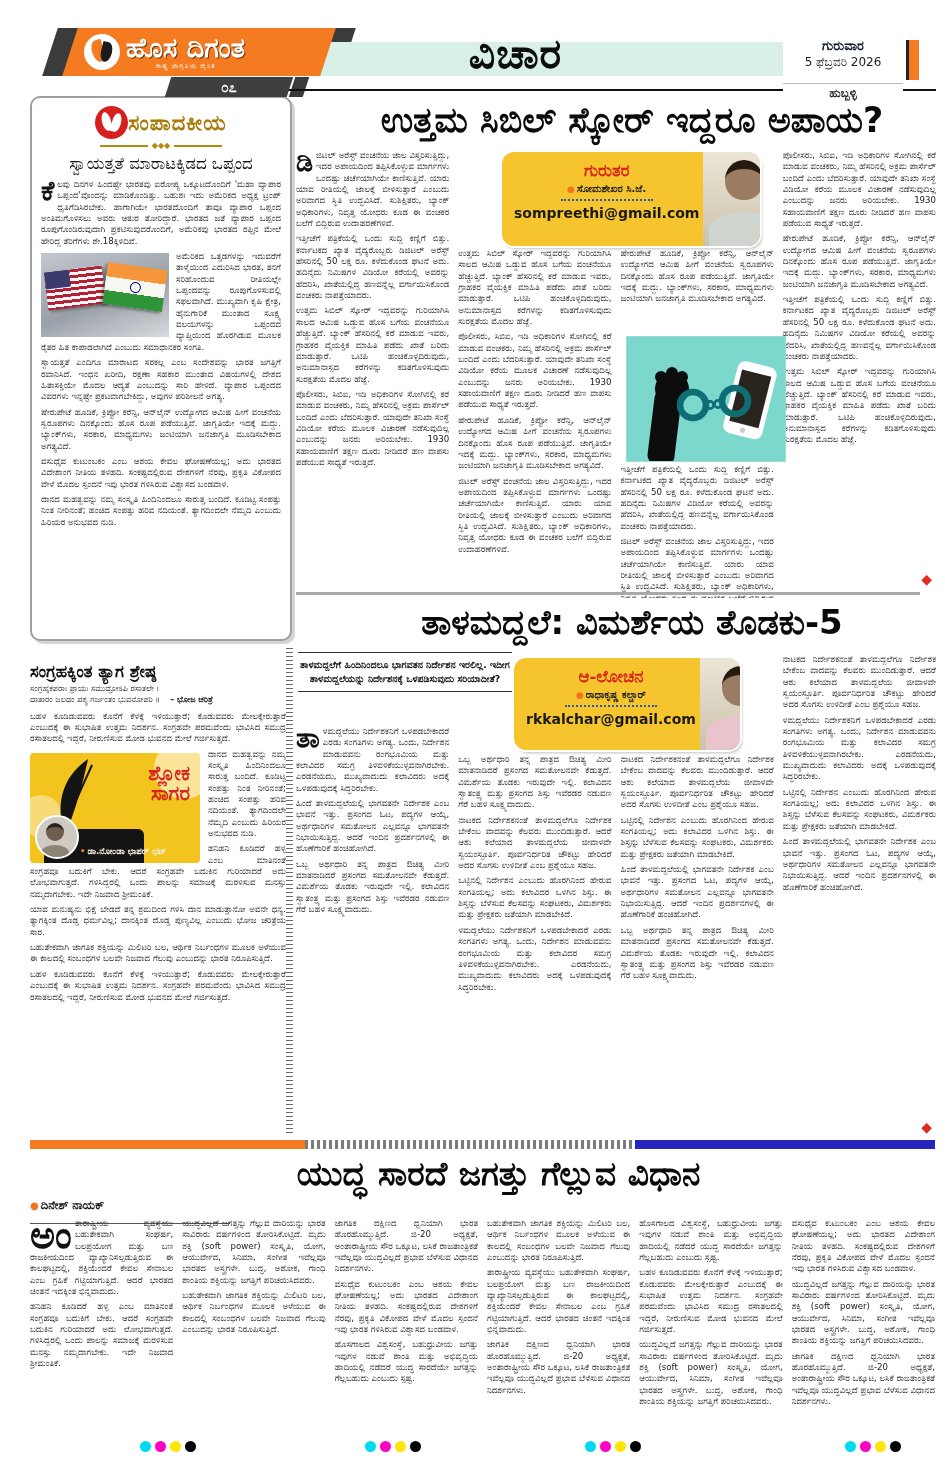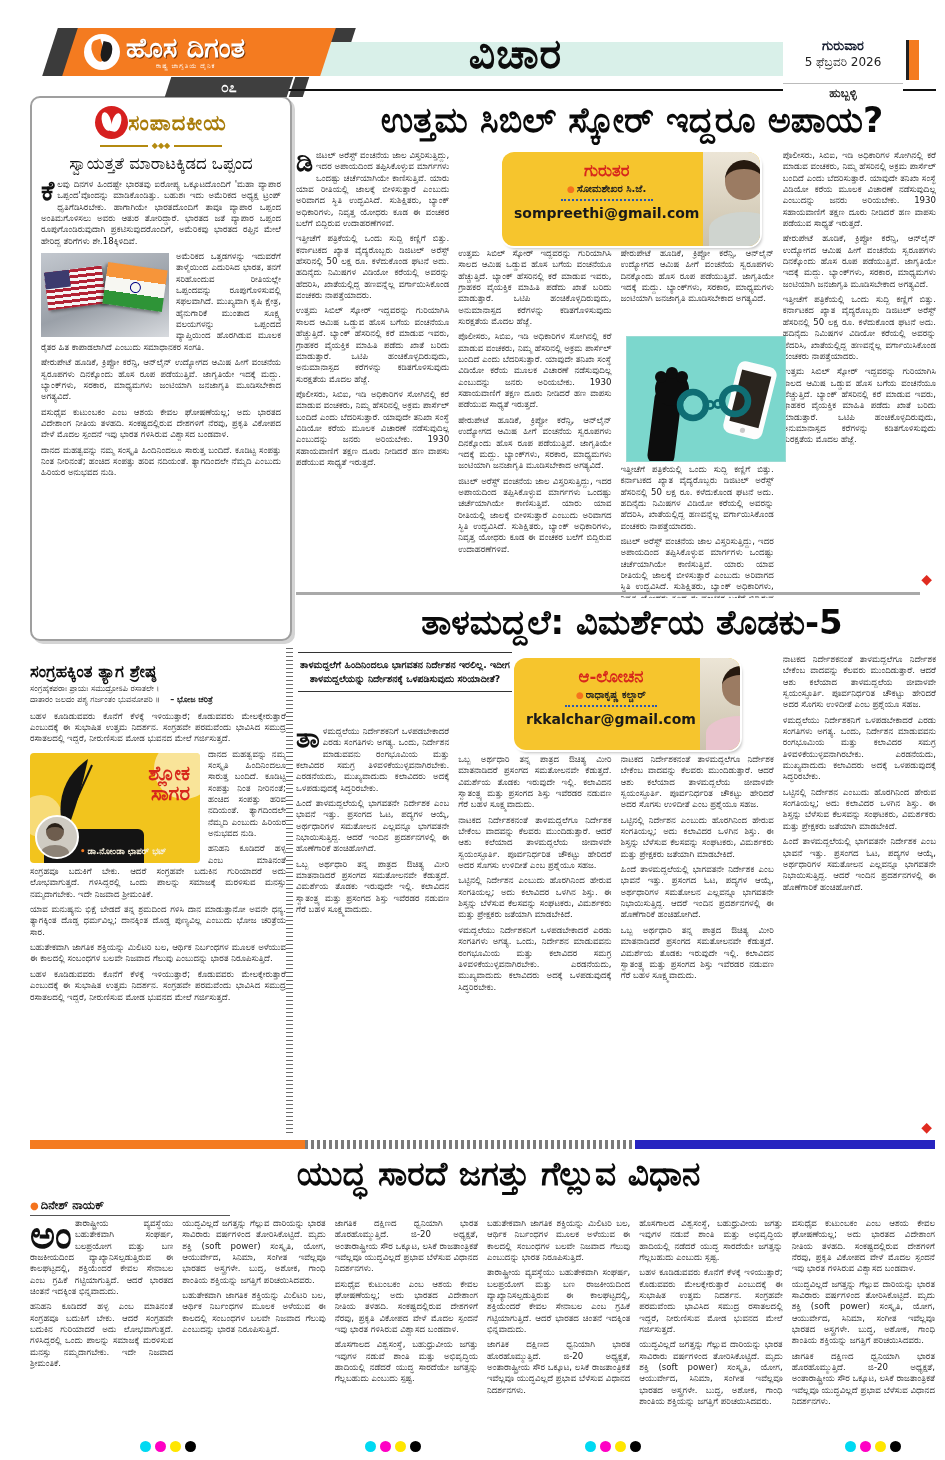--- a/index.html
+++ b/index.html
@@ -122,21 +122,21 @@
   #a2cols{top:62px;left:0;width:640px;height:476px;gap:9px;}
   #a2cols .ncol{flex:1;}
 
   
   .strip{position:absolute;top:1140px;height:9px;}
   .strip.orange{left:30px;width:275px;background:#f47b20;}
   .strip.hatch{left:305px;width:330px;background:repeating-linear-gradient(90deg,#7b7b7b 0 3px,#fff 3px 6px);}
   .strip.blue{left:635px;width:300px;background:#2724c0;}
   #article3{position:absolute;left:30px;top:1152px;width:905px;height:288px;}
   #article3 .headline{font-size:33px;margin-top:2px;}
-  .byline-row{position:absolute;left:0;top:46px;width:200px;border-bottom:1px solid #555;padding-bottom:3px;
+  .byline-row{position:absolute;left:0;top:46px;width:200px;border-bottom:1px solid #555;padding-bottom:11px;
               font-size:11.5px;font-weight:bold;color:#161616;}
   .byline-row .ab-bullet{font-size:10px;}
   #a3cols{top:66px;left:0;width:905px;height:222px;gap:9px;}
   #a3cols .ncol{flex:1;}
 
   
   .regdots{position:absolute;top:1441px;display:flex;gap:4px;}
   .regdots i{width:11px;height:11px;border-radius:50%;display:block;}
   .rd-c{background:#00d9f2;} .rd-m{background:#ff00c4;} .rd-y{background:#ffe600;} .rd-k{background:#000;}
 </style>
@@ -183,20 +183,21 @@
         <div class="line"></div>
     </div>
     <div class="ed-title">ಸ್ವಾಯತ್ತತೆ ಮಾರಾಟಕ್ಕಿಡದ ಒಪ್ಪಂದ</div>
     <div class="ed-body bodytext">
       <p class="seg"><span class="dropcap">ಕೆ</span><span>ಲವು ದಿನಗಳ ಹಿಂದಷ್ಟೇ ಭಾರತವು ಐರೋಪ್ಯ ಒಕ್ಕೂಟದೊಂದಿಗೆ 'ಮಹಾ ವ್ಯಾಪಾರ ಒಪ್ಪಂದ'ವೊಂದನ್ನು ಮಾಡಿಕೊಂಡಿತ್ತು. ಬಹುಶಃ ಇದು ಅಮೆರಿಕದ ಅಧ್ಯಕ್ಷ ಟ್ರಂಪ್ ಧೃತಿಗೆಡಿಸಿರಬೇಕು. ಹಾಗಾಗಿಯೇ ಭಾರತದೊಂದಿಗೆ ತಾವೂ ವ್ಯಾಪಾರ ಒಪ್ಪಂದ ಅಂತಿಮಗೊಳಿಸಲು ಅವರು ಆತುರ ತೋರಿದ್ದಾರೆ. ಭಾರತದ ಜತೆ ವ್ಯಾಪಾರ ಒಪ್ಪಂದ ರೂಪುಗೊಂಡಿರುವುದಾಗಿ ಪ್ರಕಟಿಸುವುದರೊಂದಿಗೆ, ಅಮೆರಿಕವು ಭಾರತದ ರಫ್ತಿನ ಮೇಲೆ ಹೇರಿದ್ದ ತೆರಿಗೆಗಳು ಶೇ.18ಕ್ಕಿಳಿದಿವೆ.</span></p>
       <div class="flagbox">
         <div class="flag-us"></div>
         <div class="flag-in"></div>
       </div>
       <p class="seg">ಅಮೆರಿಕದ ಒತ್ತಡಗಳನ್ನು ಇದುವರೆಗೆ ತಾಳ್ಮೆಯಿಂದ ಎದುರಿಸಿದ ಭಾರತ, ತನಗೆ ಸರಿಹೊಂದುವ ರೀತಿಯಲ್ಲೇ ಒಪ್ಪಂದವನ್ನು ರೂಪುಗೊಳಿಸುವಲ್ಲಿ ಸಫಲವಾಗಿದೆ. ಮುಖ್ಯವಾಗಿ ಕೃಷಿ ಕ್ಷೇತ್ರ, ಹೈನುಗಾರಿಕೆ ಮುಂತಾದ ಸೂಕ್ಷ್ಮ ವಲಯಗಳನ್ನು ಒಪ್ಪಂದದ ವ್ಯಾಪ್ತಿಯಿಂದ ಹೊರಗಿಡುವ ಮೂಲಕ ರೈತರ ಹಿತ ಕಾಪಾಡಲಾಗಿದೆ ಎಂಬುದು ಸಮಾಧಾನಕರ ಸಂಗತಿ.</p>
+      <p class="seg">ಸ್ವಾಯತ್ತತೆ ಎಂದಿಗೂ ಮಾರಾಟದ ಸರಕಲ್ಲ ಎಂಬ ಸಂದೇಶವನ್ನು ಭಾರತ ಜಗತ್ತಿಗೆ ರವಾನಿಸಿದೆ. ಇಂಧನ ಖರೀದಿ, ರಕ್ಷಣಾ ಸಹಕಾರ ಮುಂತಾದ ವಿಷಯಗಳಲ್ಲಿ ದೇಶದ ಹಿತಾಸಕ್ತಿಯೇ ಮೊದಲ ಆದ್ಯತೆ ಎಂಬುದನ್ನು ಸಾರಿ ಹೇಳಿದೆ. ವ್ಯಾಪಾರ ಒಪ್ಪಂದದ ವಿವರಗಳು ಇನ್ನಷ್ಟೇ ಪ್ರಕಟವಾಗಬೇಕಿದ್ದು, ಅವುಗಳ ಪರಿಶೀಲನೆ ಅಗತ್ಯ.</p>
       <p class="seg">ಷೇರುಪೇಟೆ ಹೂಡಿಕೆ, ಕ್ರಿಪ್ಟೋ ಕರೆನ್ಸಿ, ಆನ್‌ಲೈನ್ ಉದ್ಯೋಗದ ಆಮಿಷ ಹೀಗೆ ವಂಚನೆಯ ಸ್ವರೂಪಗಳು ದಿನಕ್ಕೊಂದು ಹೊಸ ರೂಪ ಪಡೆಯುತ್ತಿವೆ. ಜಾಗೃತಿಯೇ ಇದಕ್ಕೆ ಮದ್ದು. ಬ್ಯಾಂಕ್‌ಗಳು, ಸರಕಾರ, ಮಾಧ್ಯಮಗಳು ಜಂಟಿಯಾಗಿ ಜನಜಾಗೃತಿ ಮೂಡಿಸಬೇಕಾದ ಅಗತ್ಯವಿದೆ.</p>
       <p class="seg">ವಸುಧೈವ ಕುಟುಂಬಕಂ ಎಂಬ ಆಶಯ ಕೇವಲ ಘೋಷಣೆಯಲ್ಲ; ಅದು ಭಾರತದ ವಿದೇಶಾಂಗ ನೀತಿಯ ತಳಹದಿ. ಸಂಕಷ್ಟದಲ್ಲಿರುವ ದೇಶಗಳಿಗೆ ನೆರವು, ಪ್ರಕೃತಿ ವಿಕೋಪದ ವೇಳೆ ಮೊದಲ ಸ್ಪಂದನೆ ಇವು ಭಾರತ ಗಳಿಸಿರುವ ವಿಶ್ವಾಸದ ಬಂಡವಾಳ.</p>
       <p class="seg">ದಾನದ ಮಹತ್ವವನ್ನು ನಮ್ಮ ಸಂಸ್ಕೃತಿ ಹಿಂದಿನಿಂದಲೂ ಸಾರುತ್ತ ಬಂದಿದೆ. ಕೂಡಿಟ್ಟ ಸಂಪತ್ತು ನಿಂತ ನೀರಿನಂತೆ; ಹಂಚಿದ ಸಂಪತ್ತು ಹರಿವ ನದಿಯಂತೆ. ತ್ಯಾಗದಿಂದಲೇ ನೆಮ್ಮದಿ ಎಂಬುದು ಹಿರಿಯರ ಅನುಭವದ ನುಡಿ.</p>
     </div>
   </div>
 
   <div id="article1">
     <div class="headline">ಉತ್ತಮ ಸಿಬಿಲ್ ಸ್ಕೋರ್ ಇದ್ದರೂ ಅಪಾಯ?</div>
 
     <div class="authorbox" style="left:206px;top:56px;width:258px;height:94px;">

